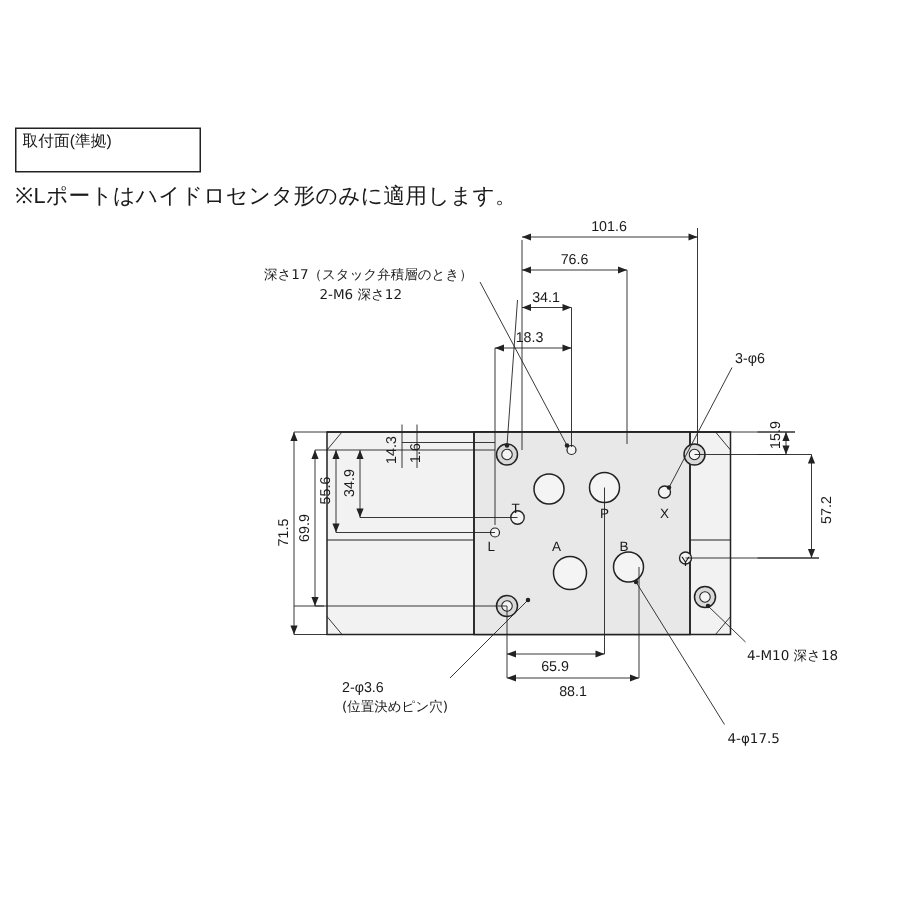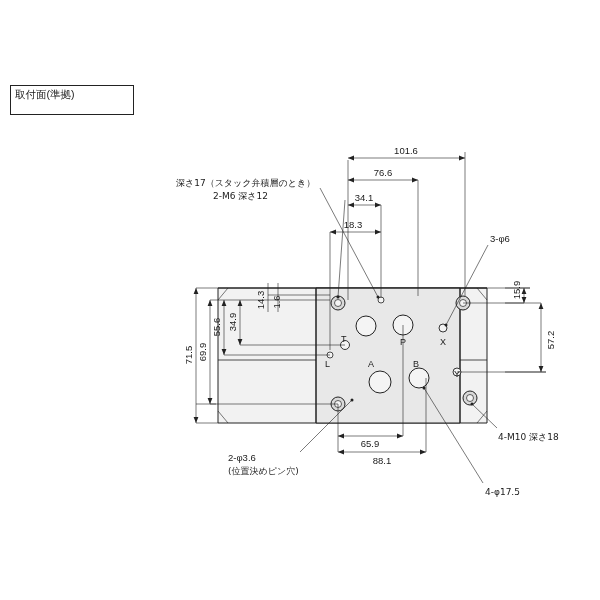--- a/index.html
+++ b/index.html
@@ -59,20 +59,21 @@
 </style>
 </head>
 <body>
 
 <div id="stage">
 
   <div class="title-box">
     <div>取付面(準拠)</div>
   </div>
 
+  <div class="note-line">※Lポートはハイドロセンタ形のみに適用します。</div>
 
   <svg width="600" height="600">
 
     <g>
 
       <path d="M 218,288 L 218,423 L 487,423 L 487,288 Z" fill="#f2f2f2" stroke="#222" stroke-width="1"></path>
 
       <path d="M 316,288 L 316,423 L 460,423 L 460,288 Z" fill="#e8e8e8" stroke="#222" stroke-width="1"></path>
 
       <line x1="218" y1="288" x2="487" y2="288" stroke="#222" stroke-width="1"></line>

